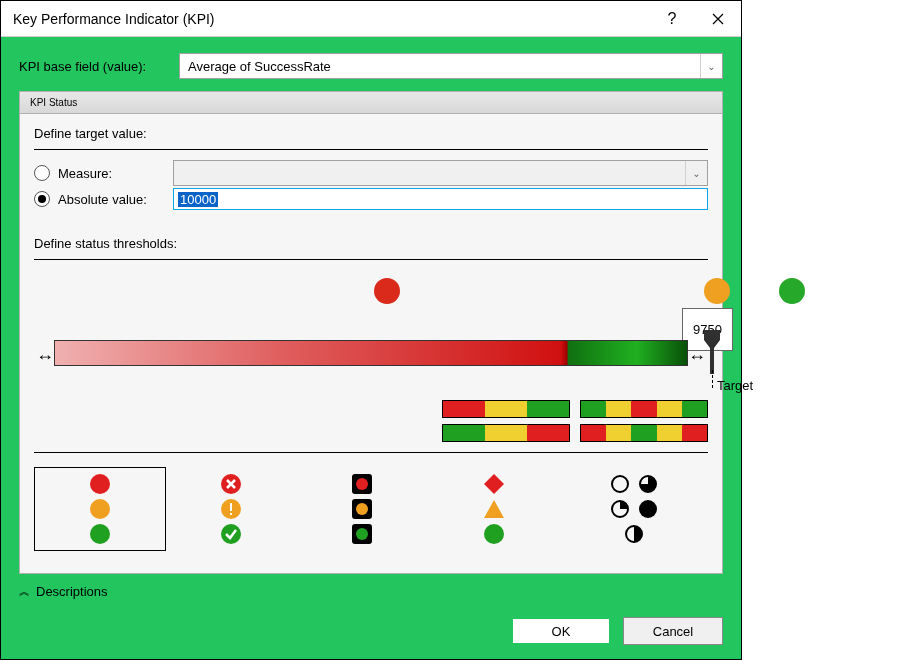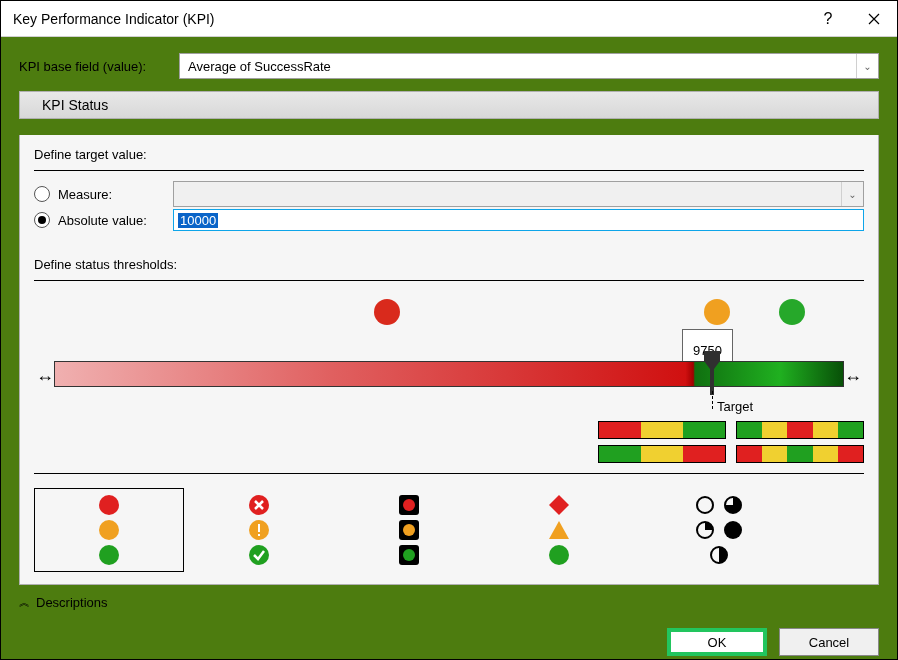--- a/index.html
+++ b/index.html
@@ -7,24 +7,24 @@
     margin: 0;
     font-family: "Segoe UI", Tahoma, sans-serif;
     font-size: 13px;
     background: #fff;
     color: #000;
     width: 898px;
     height: 660px;
     overflow: hidden;
   }
   .window {
-    width: 898px;
+    width: 742px;
     height: 660px;
     border: 1px solid #000;
-    background: #4d7c0f;
+    background: #22c55e;
     display: flex;
     flex-direction: column;
   }
   .titlebar {
     background: #fff;
     display: flex;
     align-items: center;
     padding: 0 0 0 12px;
     height: 36px;
     border-bottom: 1px solid #d0d0d0;
@@ -65,23 +65,23 @@
     display: flex;
     align-items: center;
     justify-content: center;
     border-left: 1px solid #d0d0d0;
     color: #666;
     font-size: 10px;
   }
   .section-header {
     background: linear-gradient(#e8e8e8, #d8d8d8);
     border: 1px solid #b0b0b0;
-    padding: 5px 22px;
-    font-size: 14px;
-    margin-bottom: 16px;
+    padding: 5px 10px;
+    font-size: 10px;
+    margin-bottom: 0;
   }
   .section-body {
     border: 1px solid #b0b0b0;
     border-top: none;
     background: #f6f6f6;
     padding: 12px 14px;
     flex: 1;
     display: flex;
     flex-direction: column;
   }
@@ -168,21 +168,21 @@
   
   .footer {
     display:flex; justify-content:flex-end; gap: 12px;
     padding: 10px 18px 14px;
   }
   .btn {
     width: 100px; height: 28px; border:1px solid #888;
     display:flex; align-items:center; justify-content:center;
     background:#f0f0f0;
   }
-  .btn.primary { border: 4px solid #22c55e; background:#fff; }
+  .btn.primary { border: 2px solid #22c55e; background:#fff; }
 </style>
 </head>
 <body>
 
 <div class="window">
   <div class="titlebar">
     <div class="titlebar-title">Key Performance Indicator (KPI)</div>
     <div class="titlebar-btn">?</div>
     <div class="titlebar-btn">
       <svg width="12" height="12" viewBox="0 0 12 12">

